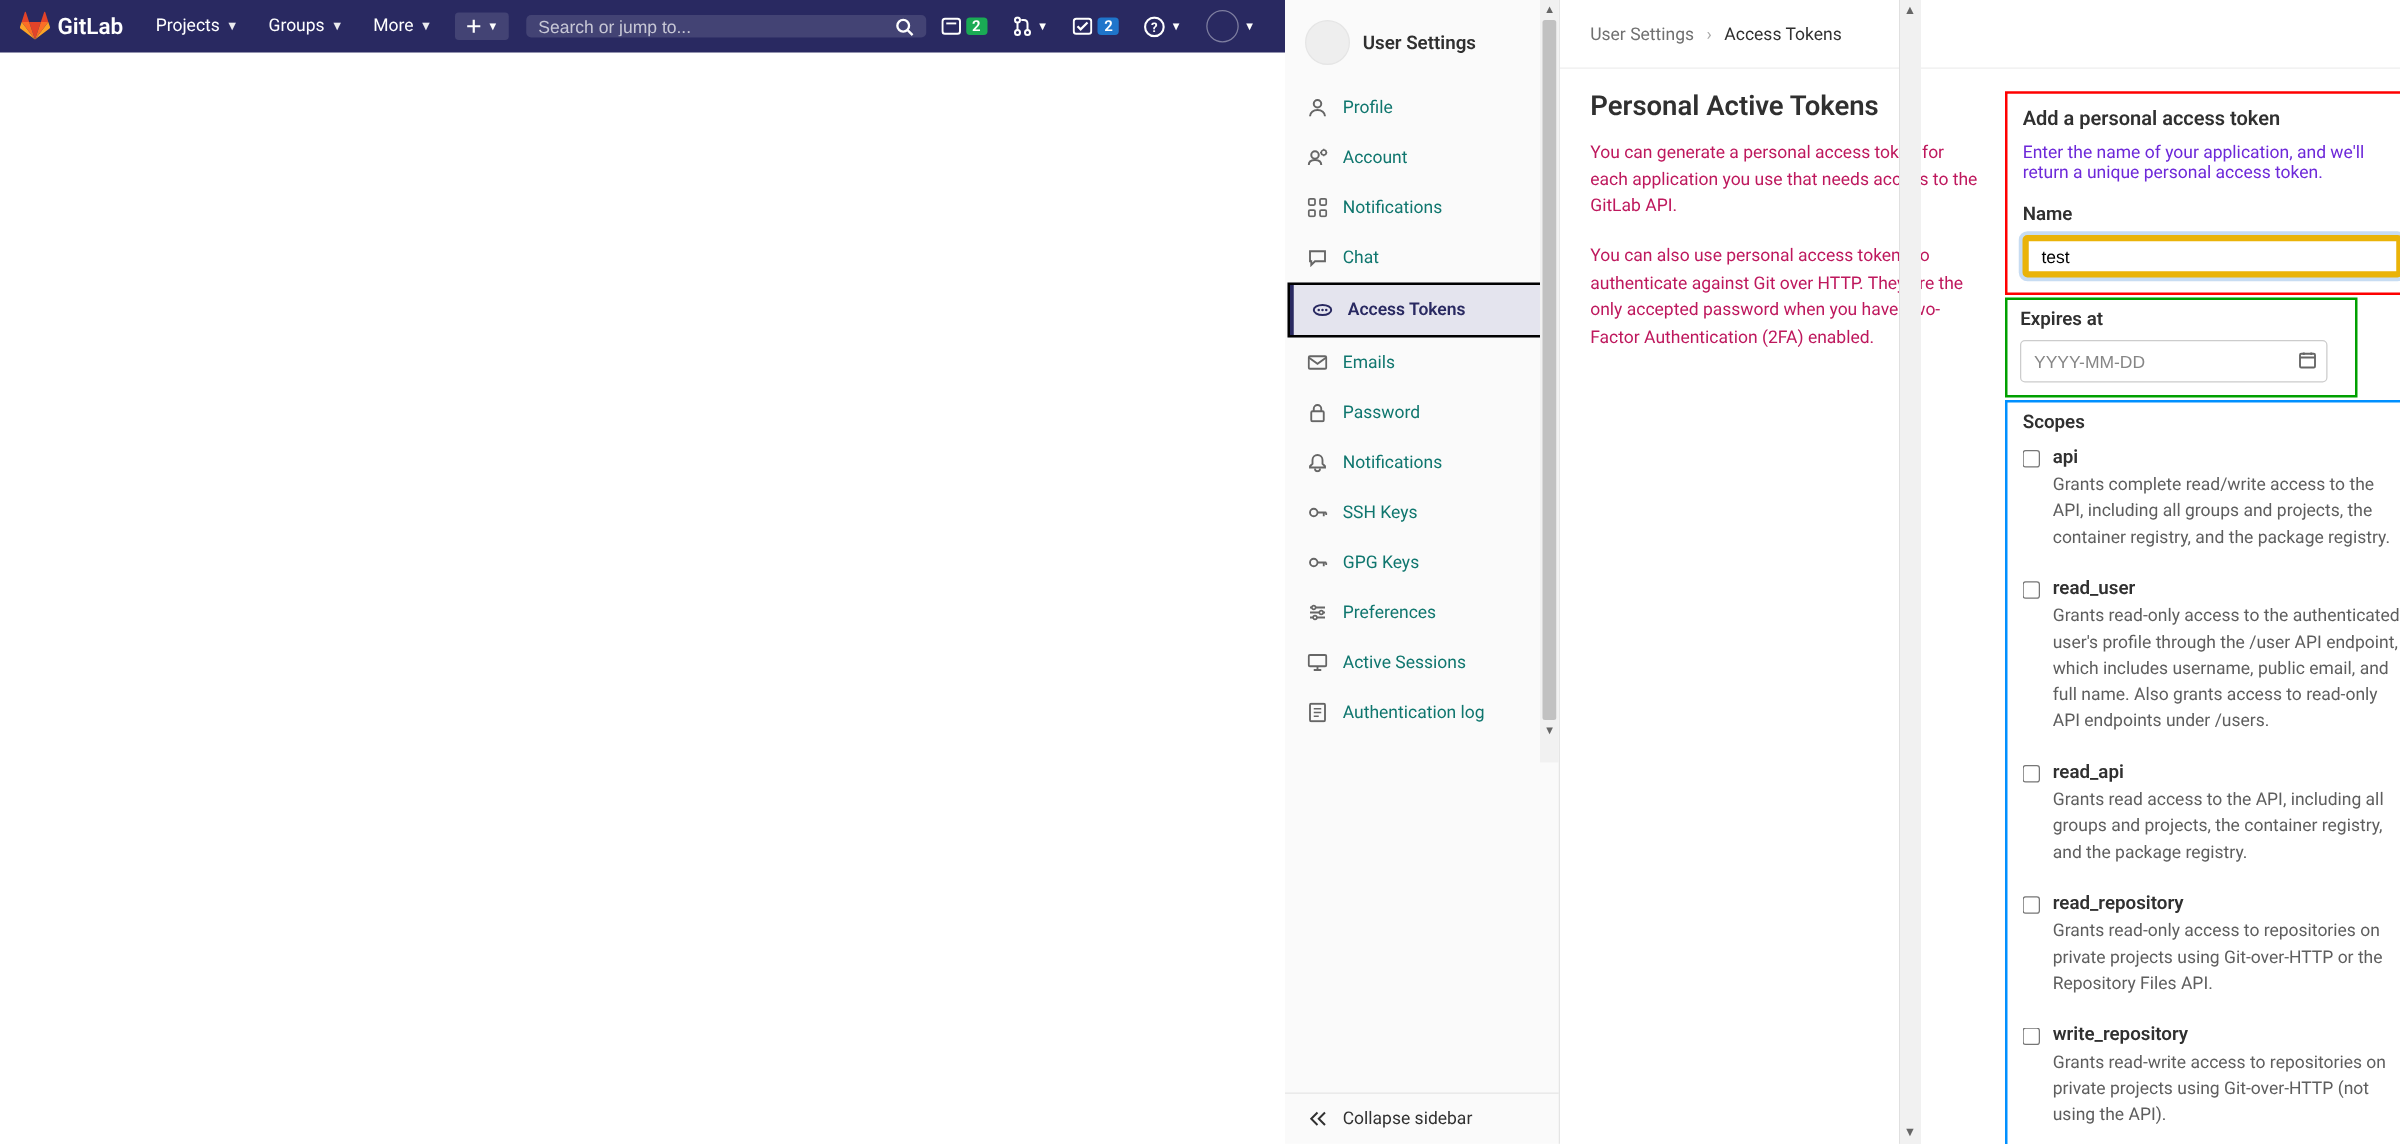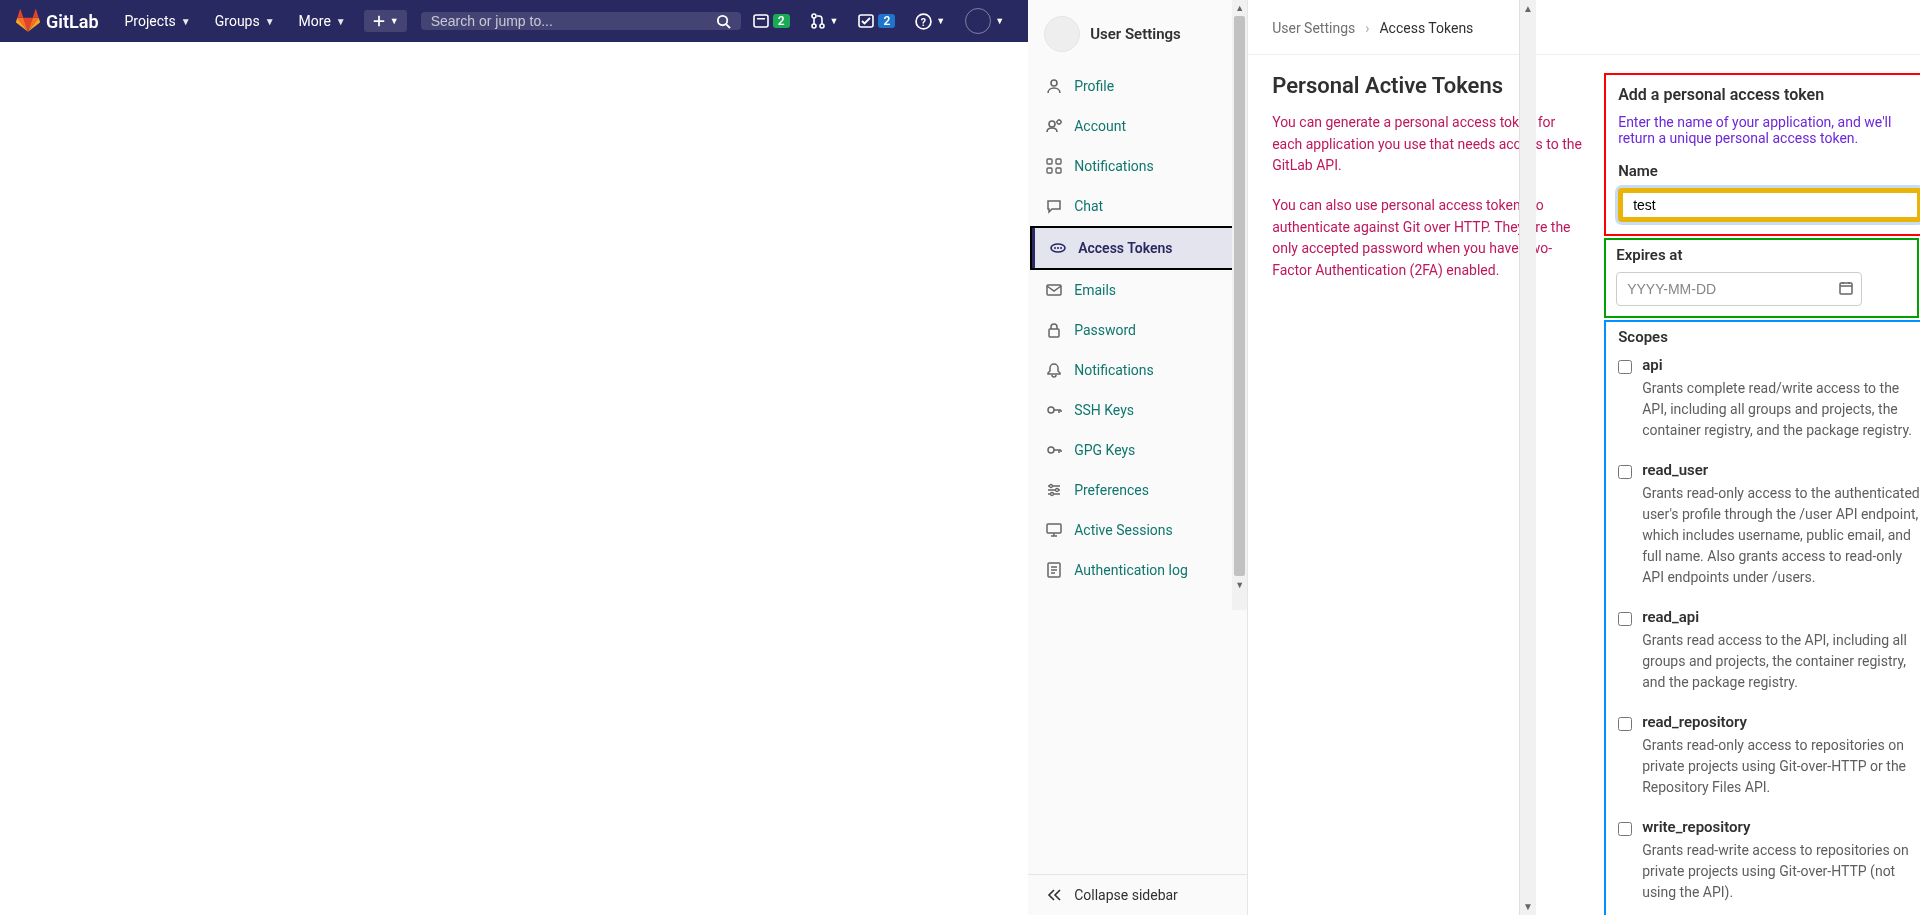--- a/index.html
+++ b/index.html
@@ -50,21 +50,21 @@
 .breadcrumb .sep { color:#aaa; }
 .breadcrumb .current { color:#303030; }
 .content-row { display:flex; gap: 22px; padding: 18px 8px 0 24px; }
 .left-col { width: 310px; flex-shrink:0; }
 .left-col h1 { font-size:22px; font-weight:600; margin-bottom:14px; }
 .left-col p { color:#be185d; line-height:1.55; margin-bottom:18px; }
 .right-col { flex:1; }
 
 .box { border:2.5px solid; padding: 10px 12px 12px; margin-bottom: 2px; }
 .box-red { border-color:#ff0000; }
-.box-green { border-color:#00a000; padding: 6px 10px 10px; width:315px; margin-bottom:2px; }
+.box-green { border-color:#00a000; padding: 6px 10px 10px; width:282px; margin-bottom:2px; }
 .box-blue { border-color:#0090ff; padding: 6px 12px 6px; }
 
 .section-title { font-size:16px; font-weight:600; margin-bottom:10px; }
 .section-sub { color:#6d28d9; margin-bottom:16px; }
 .form-label { font-weight:600; font-size:15px; margin-bottom:8px; display:block; }
 .text-input { width: 304px; height:34px; border:1px solid #ccc; border-radius:4px; padding:0 10px; font-size:14px; }
 .text-input.focused { border:5px solid #eab308; box-shadow: 0 0 0 3px rgba(31,117,203,.25); outline:none; }
 .date-wrap { position:relative; width:246px; }
 .date-input { width:100%; height:34px; border:1px solid #ccc; border-radius:4px; padding:0 34px 0 10px; font-size:14px; color:#4c1d95; }
 .date-input::placeholder{ color:#868686; }

